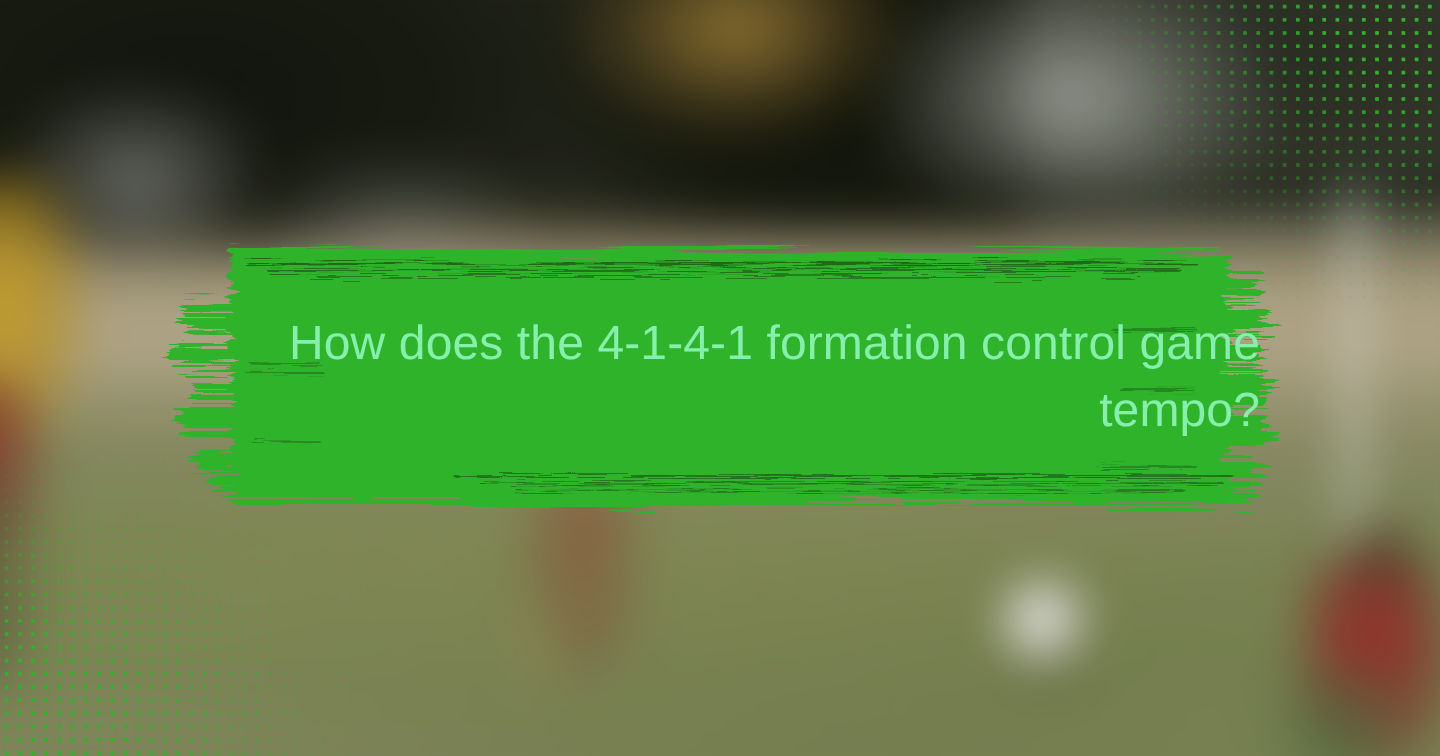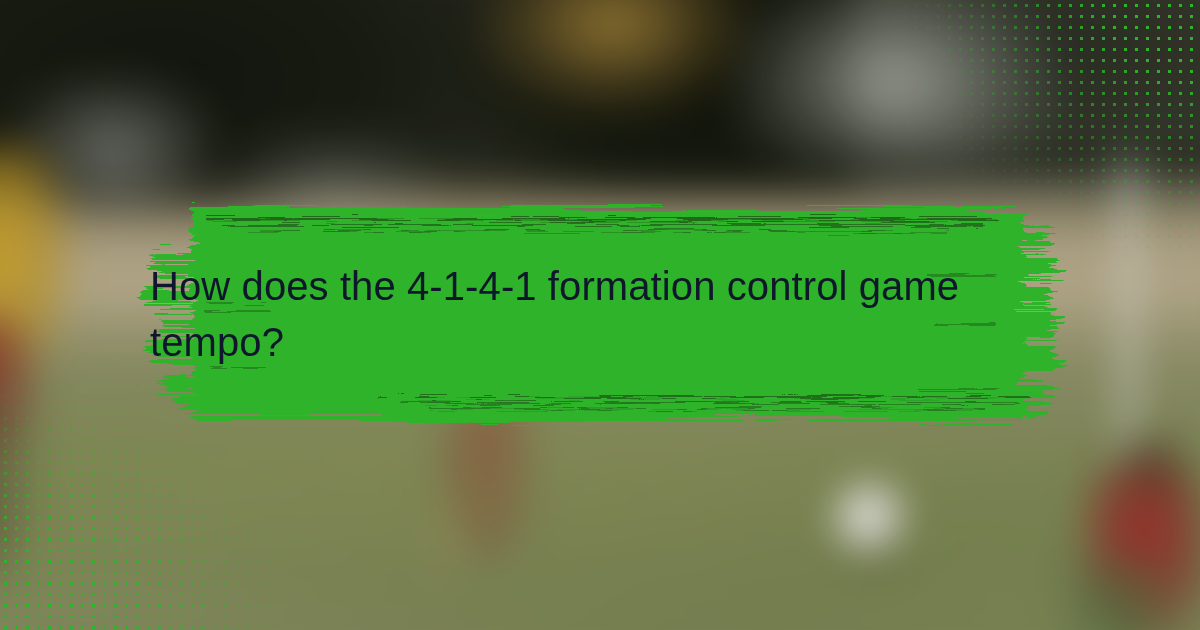--- a/index.html
+++ b/index.html
@@ -258,22 +258,22 @@
     height: 100%;
     display: block;
   }
 
   
   .headline {
     position: absolute;
     left: 150px;
     top: 258px;
     width: 900px;
-    text-align: left;
-    color: #0f172a;
+    text-align: right;
+    color: #86efac;
     font-size: 40px;
     line-height: 56px;
     font-weight: 400;
     letter-spacing: 0.1px;
     white-space: pre-line;
   }
 </style>
 </head>
 <body>
 

